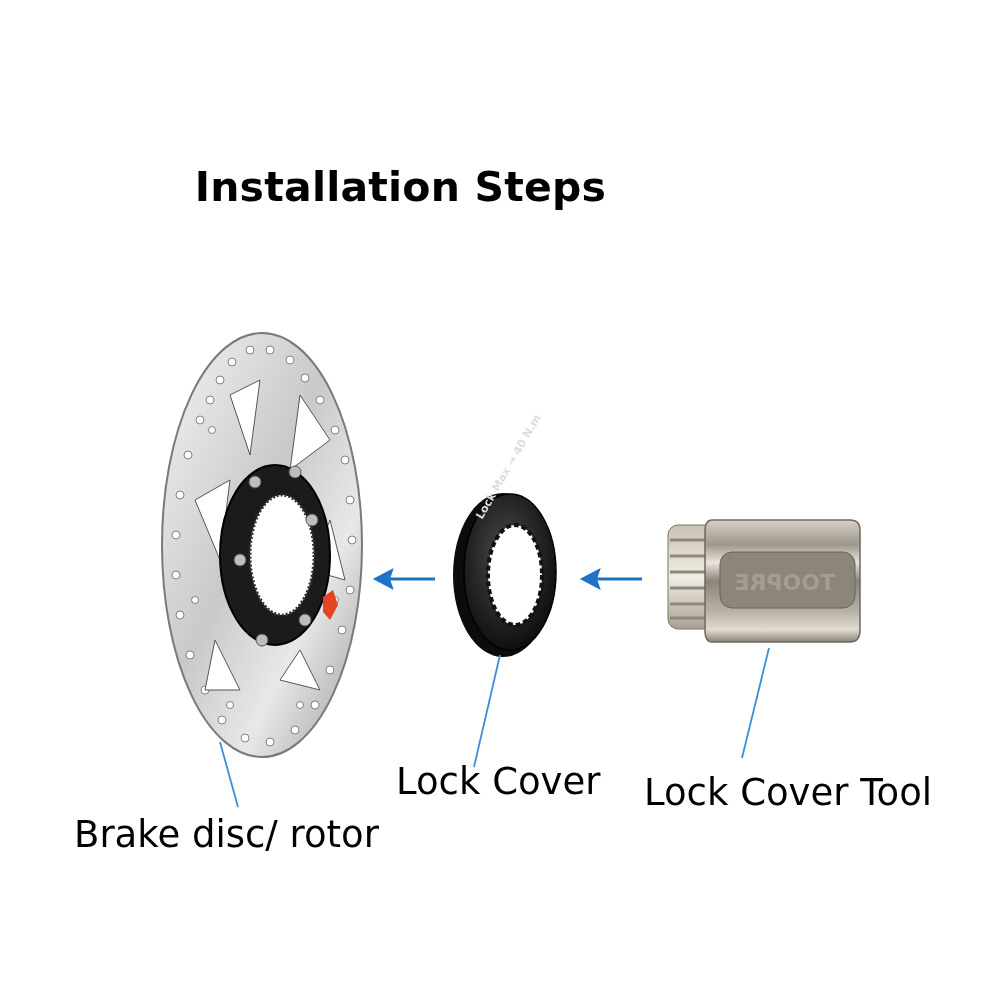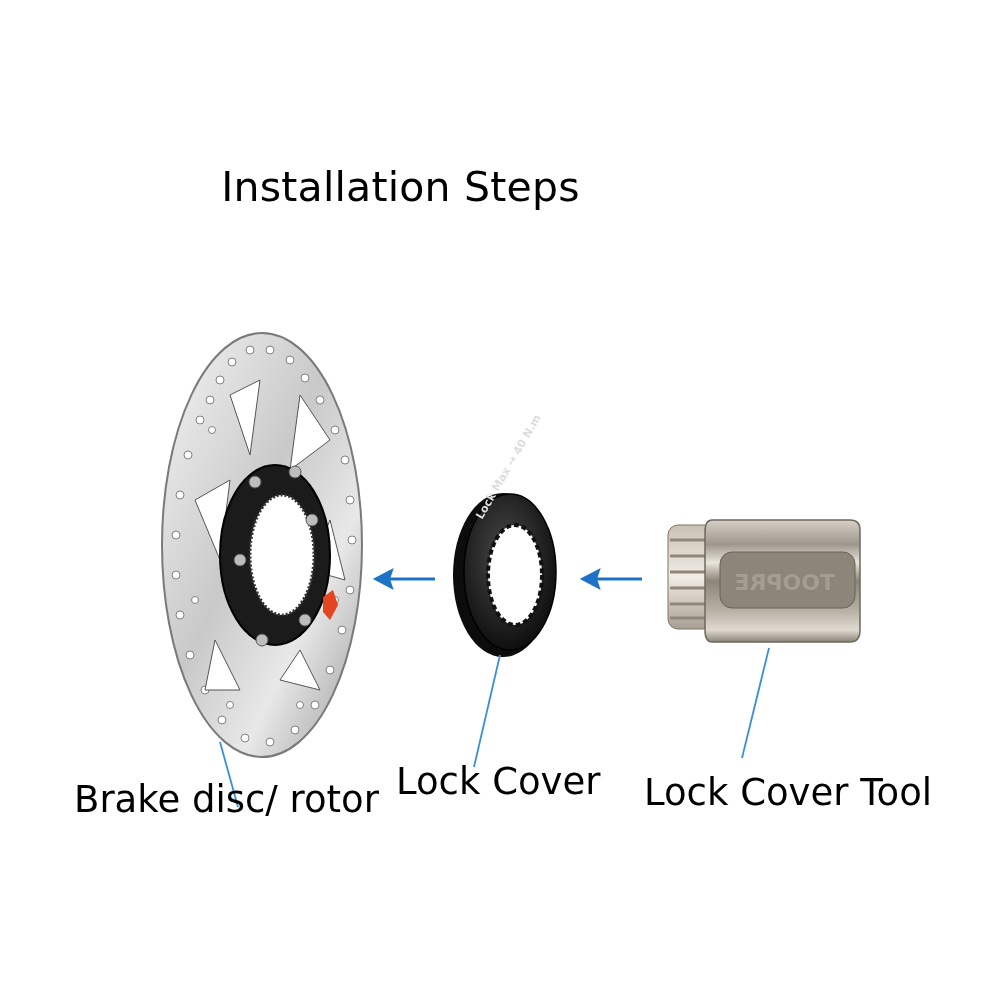--- a/index.html
+++ b/index.html
@@ -1,21 +1,21 @@
 <!DOCTYPE html>
 <html><head>
 <meta charset="utf-8">
 <style>
   html, body { margin:0; padding:0; background:#ffffff; }
   body { width:1000px; height:1000px; position:relative; overflow:hidden;
          font-family: "DejaVu Sans", "Liberation Sans", sans-serif; color:#000; }
   .title { position:absolute; left:0; width:801px; top:163px; text-align:center;
-           font-weight:normal; font-size:41px; letter-spacing:0.2px; }
+           font-weight:bold; font-size:41px; letter-spacing:0.2px; }
   .label { position:absolute; font-size:37px; white-space:nowrap; font-weight:normal; }
-  #lbl-rotor { left:74px; top:778px; }
+  #lbl-rotor { left:74px; top:813px; }
   #lbl-cover { left:396px; top:760px; }
   #lbl-tool  { left:644px; top:771px; }
   svg.art { position:absolute; left:0; top:0; }
 </style>
 </head>
 <body>
 
 <div class="title">Installation Steps</div>
 
 <svg class="art" width="1000" height="1000" viewBox="0 0 1000 1000">

